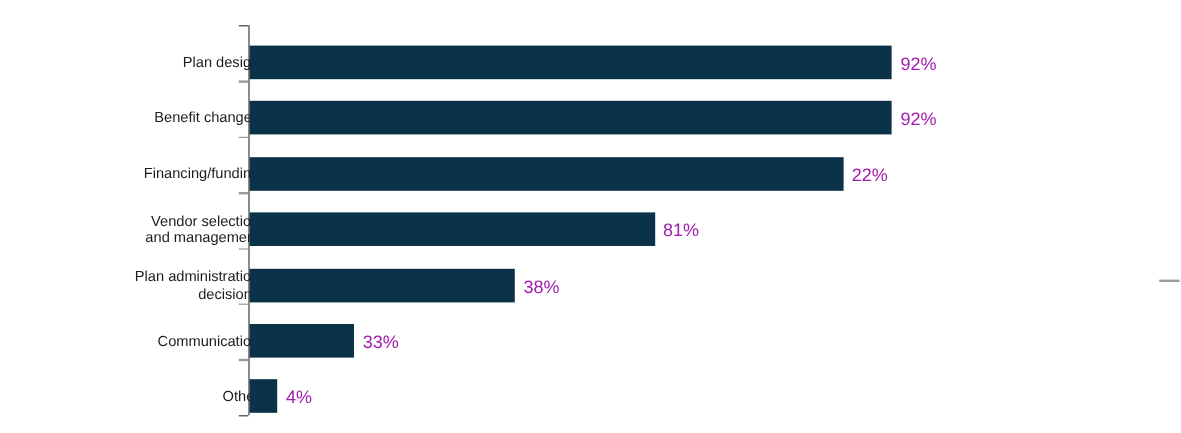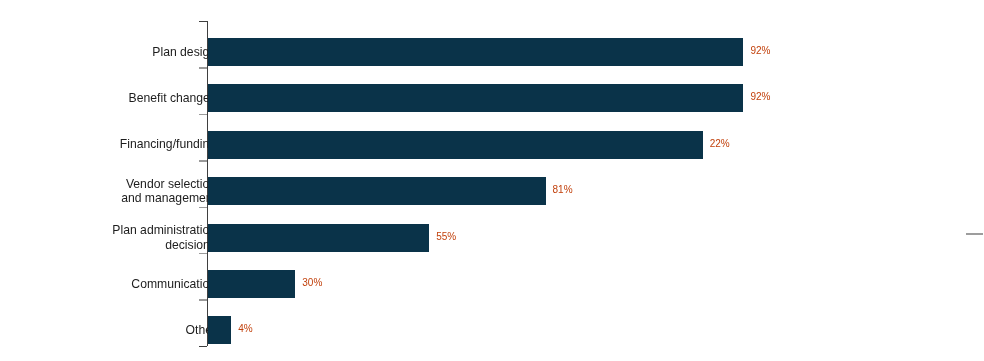--- a/index.html
+++ b/index.html
@@ -74,22 +74,22 @@
   }
 
   .bar {
     position: absolute;
     left: 208px;
     background: #0a3349;
   }
 
   .bar-value {
     position: absolute;
-    font-size: 10px;
-    color: #c2410c;
+    font-size: 15px;
+    color: #a21caf;
     line-height: 1;
     white-space: nowrap;
   }
 
   
   .edge-rule {
     position: absolute;
     left: 966px;
     top: 233px;
     width: 17px;
@@ -135,26 +135,26 @@
         <div class="row" style="top: 160.2px; height: 46.4px;">
           <div class="cat-label" style="top: 16.4px;">Vendor selection
 and management</div>
           <div class="bar" style="top: 17px; width: 337.56px; height: 28px; background: rgb(10, 51, 73);"></div>
           <div class="bar-value" style="left: 552.56px; top: 25px;">81%</div>
         </div>
         <div class="row" style="top: 206.6px; height: 46.4px;">
           <div class="cat-label" style="top: 16.4px;">Plan administration
 decisions</div>
           <div class="bar" style="top: 17px; width: 221.16px; height: 28px; background: rgb(10, 51, 73);"></div>
-          <div class="bar-value" style="left: 436.16px; top: 25px;">55%</div>
+          <div class="bar-value" style="left: 436.16px; top: 25px;">38%</div>
         </div>
         <div class="row" style="top: 253px; height: 46.4px;">
           <div class="cat-label" style="top: 23.7px;">Communication</div>
           <div class="bar" style="top: 17px; width: 87.3px; height: 28px; background: rgb(10, 51, 73);"></div>
-          <div class="bar-value" style="left: 302.3px; top: 25px;">30%</div>
+          <div class="bar-value" style="left: 302.3px; top: 25px;">33%</div>
         </div>
         <div class="row" style="top: 299.4px; height: 46.4px;">
           <div class="cat-label" style="top: 23.7px;">Other</div>
           <div class="bar" style="top: 17px; width: 23.28px; height: 28px; background: rgb(10, 51, 73);"></div>
           <div class="bar-value" style="left: 238.28px; top: 25px;">4%</div>
         </div>
       </div>
 
   </div>
 

